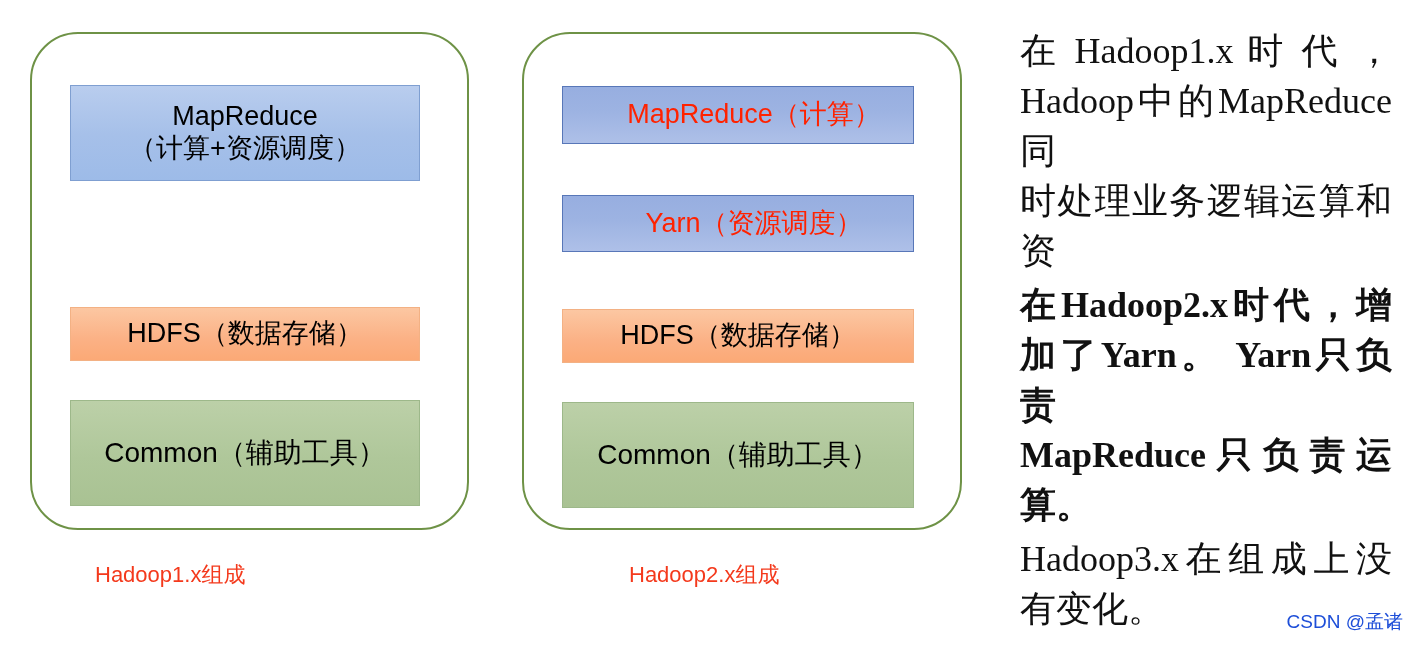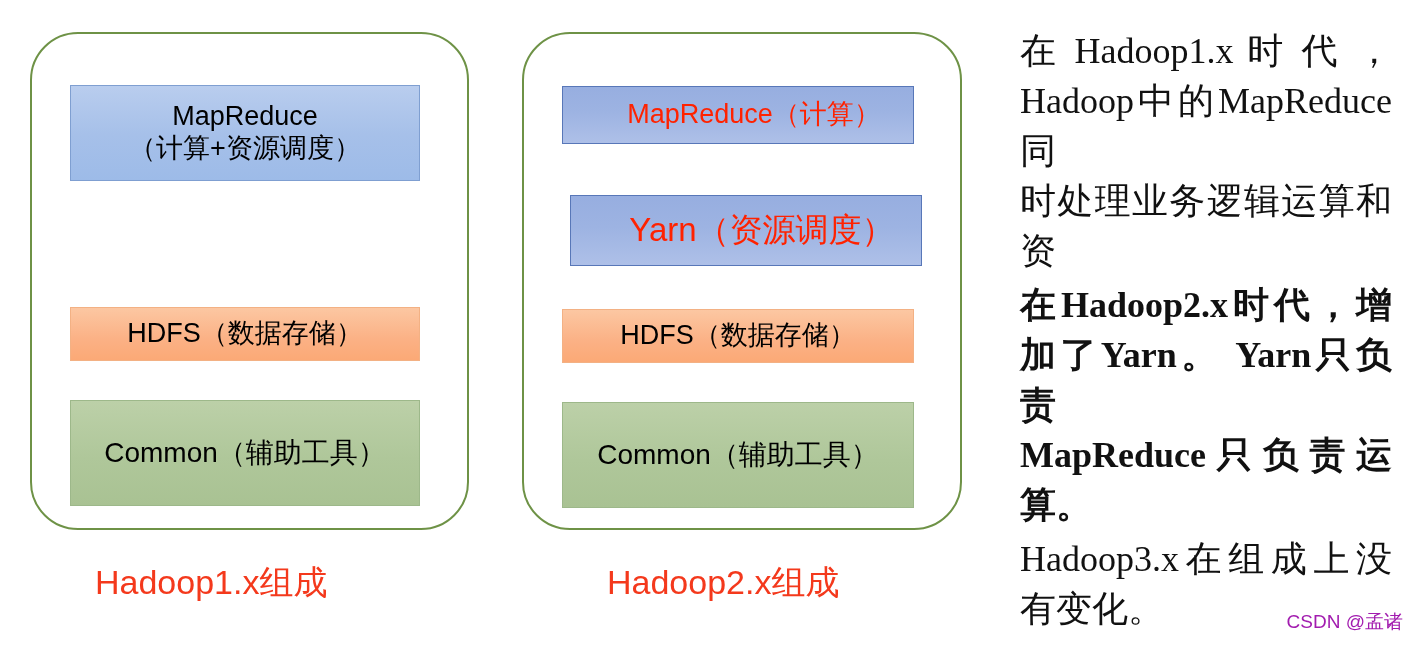--- a/index.html
+++ b/index.html
@@ -69,33 +69,33 @@
     color: #000000;
   }
 
   
   .p1 .l-mapreduce { left: 38px;  top: 51px;  width: 350px; height: 96px;  font-size: 27px; }
   .p1 .l-hdfs      { left: 38px;  top: 273px; width: 350px; height: 54px;  font-size: 27px; }
   .p1 .l-common    { left: 38px;  top: 366px; width: 350px; height: 106px; font-size: 28px; }
 
   
   .p2 .l-mapreduce { left: 38px;  top: 52px;  width: 352px; height: 58px;  font-size: 27px; }
-  .p2 .l-yarn      { left: 38px;  top: 161px; width: 352px; height: 71px;  font-size: 33px; margin-left: 8px; }
+  .p2 .l-yarn      { left: 38px;  top: 161px; width: 352px; height: 57px;  font-size: 27px; }
   .p2 .l-hdfs      { left: 38px;  top: 275px; width: 352px; height: 54px;  font-size: 27px; }
   .p2 .l-common    { left: 38px;  top: 368px; width: 352px; height: 106px; font-size: 28px; }
 
   .panel-caption {
     position: absolute;
-    font-size: 34px;
+    font-size: 22px;
     color: #f4391c;
     letter-spacing: 0px;
     white-space: nowrap;
   }
   .caption-1 { left: 95px;  top: 560px; }
-  .caption-2 { left: 607px; top: 560px; }
+  .caption-2 { left: 629px; top: 560px; }
 
   
   .text-col {
     position: absolute;
     left: 1020px;
     top: 26px;
     width: 372px;
     color: #111111;
   }
   .para {
@@ -123,21 +123,21 @@
   }
   .jline.last {
     text-align-last: left;
   }
 
   .watermark {
     position: absolute;
     right: 16px;
     bottom: 10px;
     font-size: 19px;
-    color: #a21caf;
+    color: #1d4ed8;
     font-family: "Liberation Sans", sans-serif;
     white-space: nowrap;
   }
 </style>
 </head>
 <body>
 
 <div class="diagram">
 
   <div class="panel p1">

